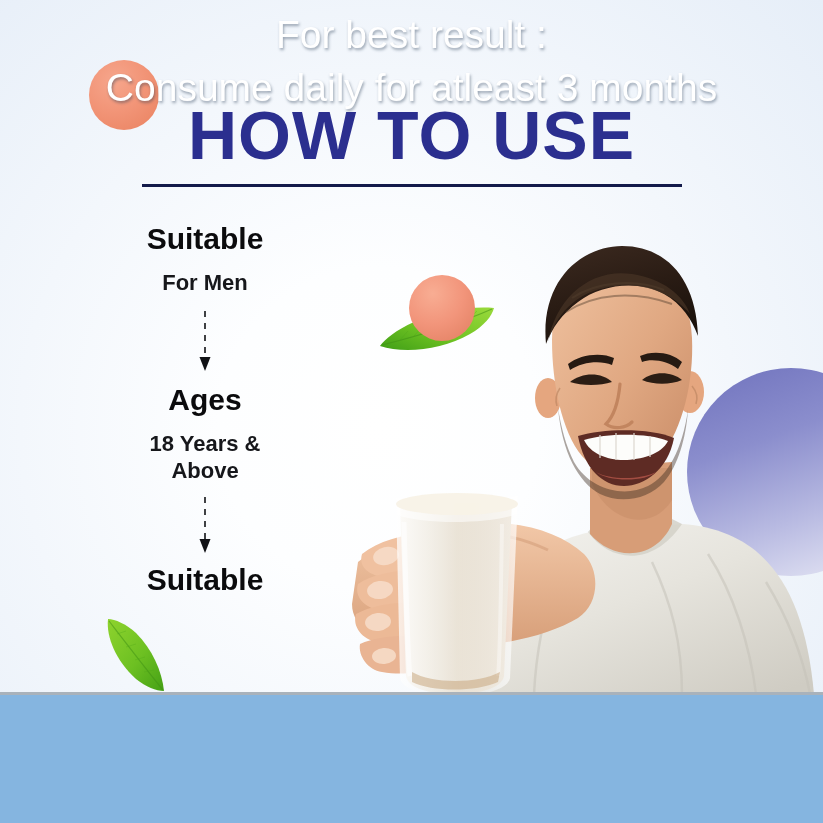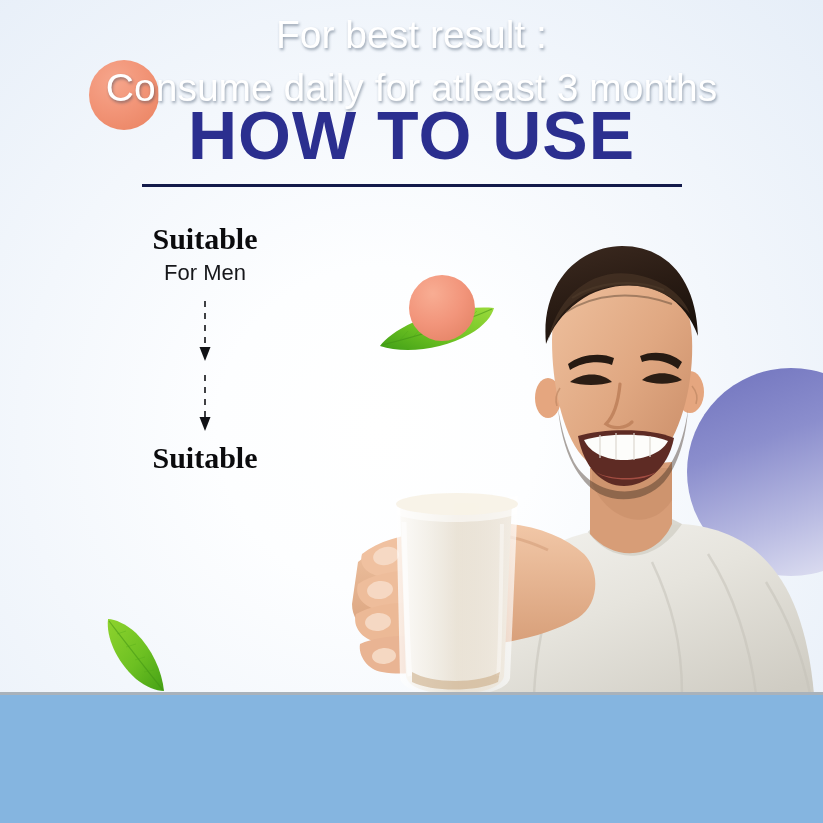--- a/index.html
+++ b/index.html
@@ -99,28 +99,27 @@
     top: 222px;
     width: 290px;
     text-align: center;
     z-index: 4;
   }
   .step-head {
     font-size: 30px;
     font-weight: 700;
     color: #0b0b0d;
     line-height: 1.1;
-    font-family: Liberation Serif, serif;
   }
   .step-sub {
     font-size: 22px;
-    font-weight: 400;
+    font-weight: 700;
     color: #16171b;
     line-height: 1.25;
-    margin-top: 4px;
+    margin-top: 14px;
     white-space: pre-line;
   }
   .arrow {
     display: block;
     margin: 0 auto;
   }
   .arrow-1 { margin-top: 14px; }
   .arrow-2 { margin-top: 12px; }
   .step-2  { margin-top: 10px; }
   .step-3  { margin-top: 8px; }
@@ -221,20 +220,25 @@
     <div>
       <div class="step-head">Suitable</div>
       <div class="step-sub">For Men</div>
     </div>
 
     <svg class="arrow arrow-1" width="16" height="62" viewBox="0 0 16 62">
       <line x1="8" y1="0" x2="8" y2="46" stroke="#111216" stroke-width="1.6" stroke-dasharray="6 6"></line>
       <path d="M2.5 46 L13.5 46 L8 60 Z" fill="#111216"></path>
     </svg>
 
+    <div class="step-2">
+      <div class="step-head">Ages</div>
+      <div class="step-sub">18 Years &amp;
+Above</div>
+    </div>
 
     <svg class="arrow arrow-2" width="16" height="58" viewBox="0 0 16 58">
       <line x1="8" y1="0" x2="8" y2="42" stroke="#111216" stroke-width="1.6" stroke-dasharray="6 6"></line>
       <path d="M2.5 42 L13.5 42 L8 56 Z" fill="#111216"></path>
     </svg>
 
     <div class="step-3">
       <div class="step-head">Suitable</div>
     </div>
   </div>

